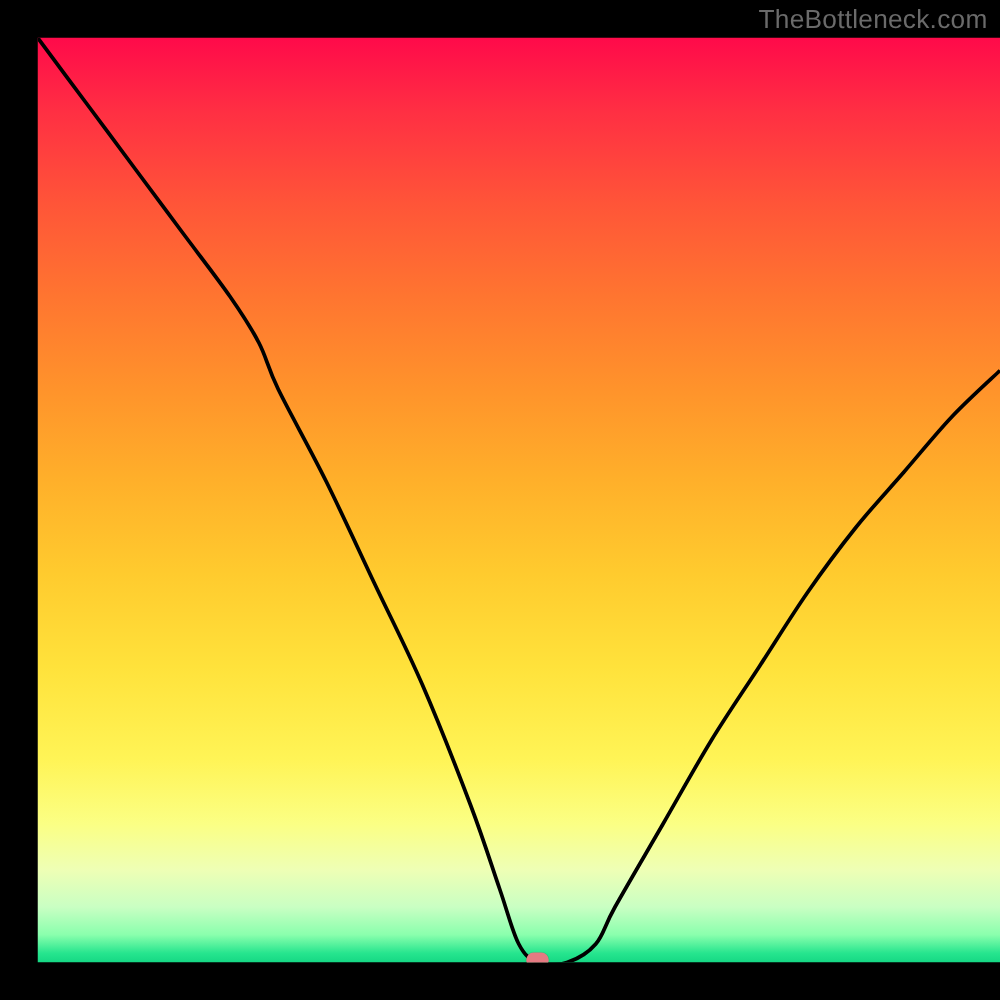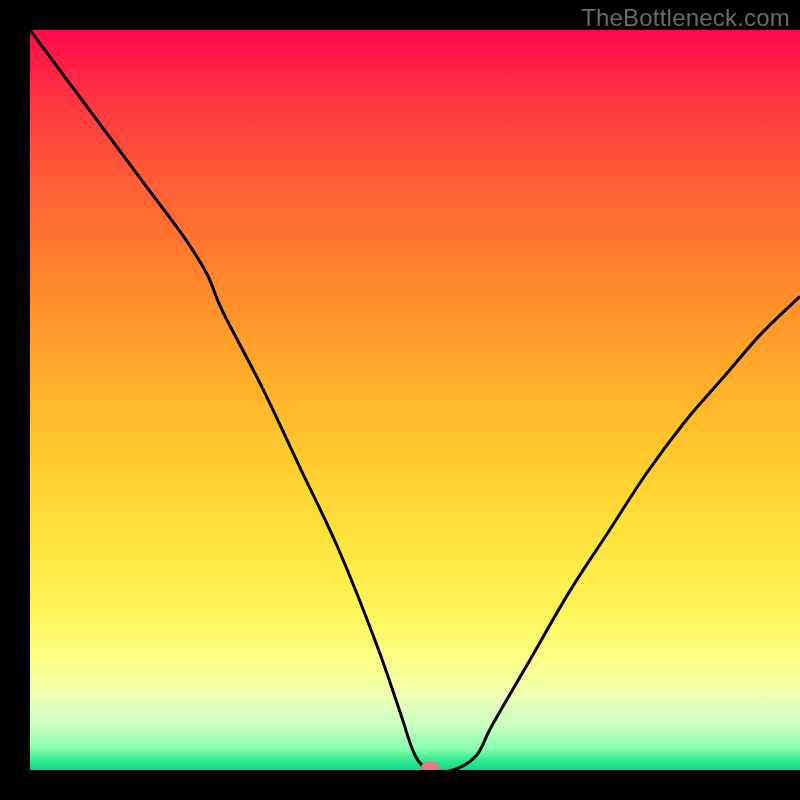--- a/index.html
+++ b/index.html
@@ -15,21 +15,21 @@
     position: relative;
     width: 800px;
     height: 800px;
     background: #000;
   }
   .watermark {
     position: absolute;
     top: 4px;
     right: 10px;
     color: #6a6a6a;
-    font-size: 24px;
+    font-size: 21px;
     font-weight: 500;
     letter-spacing: 0.2px;
     z-index: 10;
   }
   .plot-area {
     position: absolute;
     left: 30px;
     top: 30px;
     width: 770px;   
     height: 740px;  

